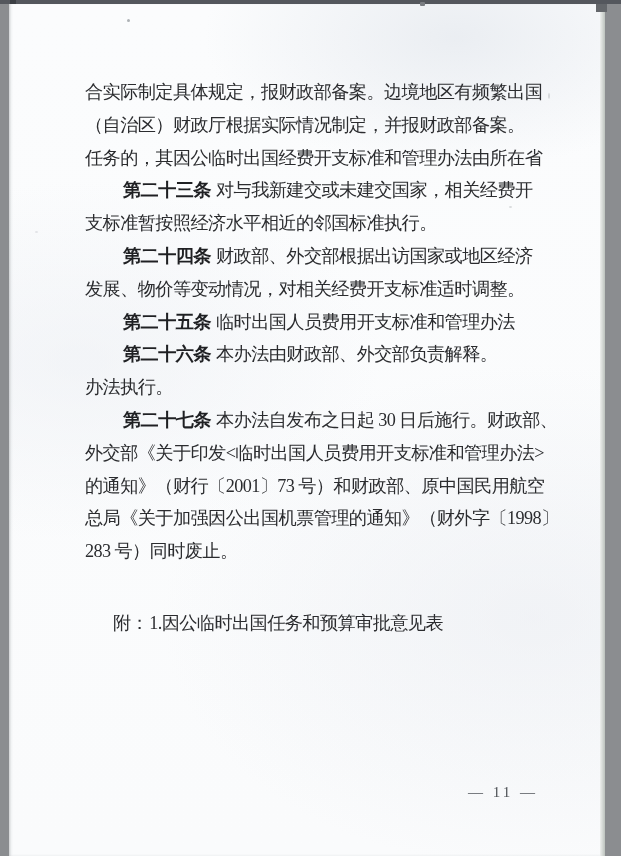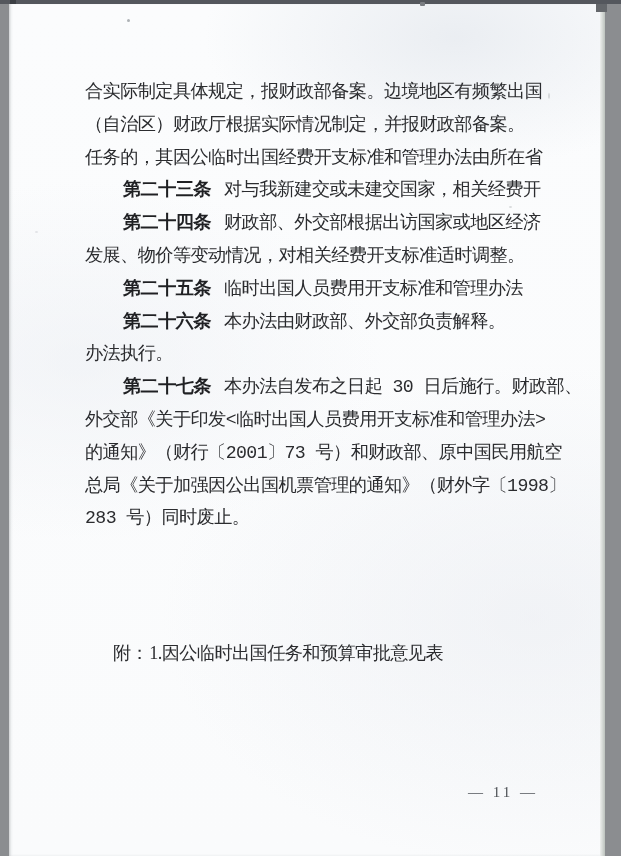--- a/index.html
+++ b/index.html
@@ -25,31 +25,31 @@
     z-index:1;
   }
   
   .page-edge{position:absolute;right:0;top:0;bottom:0;width:5px;
     background:linear-gradient(to right,#eef0ee,#bcc2bd);}
 
   .doc-body{
     position:absolute;left:85px;top:76px;width:466px;
     font-size:18.2px;letter-spacing:-0.6px;color:#2b2c2f;z-index:5;
   }
-  .line{height:32.8px;line-height:32.8px;white-space:nowrap;font-family:Liberation Mono, monospace;}
+  .line{height:32.8px;line-height:32.8px;white-space:nowrap;}
   .ind{padding-left:38px;}
   .art{font-weight:700;color:#1f2023;}
-  .art:not(:empty){margin-right:13px;}
+  .art:not(:empty){margin-right:5px;}
 
   .attachments{
     position:absolute;left:85px;top:607px;width:480px;
     font-size:18.2px;letter-spacing:-0.6px;color:#2b2c2f;z-index:5;
   }
   .att-line{height:32.8px;line-height:32.8px;white-space:nowrap;}
-  .att-1{padding-left:28px;margin-top:30px;}
+  .att-1{padding-left:28px;}
   .att-2{padding-left:70px;}
   .att-label{margin-right:1px;}
 
   .page-num{
     position:absolute;left:468px;top:784px;z-index:5;
     font-size:15px;letter-spacing:3px;color:#4e5257;
   }
 
   
   .speck{position:absolute;border-radius:50%;z-index:6;}
@@ -68,20 +68,21 @@
 
 <div class="top-strip"></div>
 <div class="corner-notch"></div>
 <div class="corner-dark"></div>
 
 <div class="doc-body">
   <div class="line"><span>合实际制定具体规定，报财政部备案。边境地区有频繁出国</span></div>
   <div class="line"><span>（自治区）财政厅根据实际情况制定，并报财政部备案。</span></div>
   <div class="line"><span>任务的，其因公临时出国经费开支标准和管理办法由所在省</span></div>
   <div class="line ind"><span class="art">第二十三条</span><span>对与我新建交或未建交国家，相关经费开</span></div>
+  <div class="line"><span>支标准暂按照经济水平相近的邻国标准执行。</span></div>
   <div class="line ind"><span class="art">第二十四条</span><span>财政部、外交部根据出访国家或地区经济</span></div>
   <div class="line"><span>发展、物价等变动情况，对相关经费开支标准适时调整。</span></div>
   <div class="line ind"><span class="art">第二十五条</span><span>临时出国人员费用开支标准和管理办法</span></div>
   <div class="line ind"><span class="art">第二十六条</span><span>本办法由财政部、外交部负责解释。</span></div>
   <div class="line"><span>办法执行。</span></div>
   <div class="line ind"><span class="art">第二十七条</span><span>本办法自发布之日起 30 日后施行。财政部、</span></div>
   <div class="line"><span>外交部《关于印发&lt;临时出国人员费用开支标准和管理办法&gt;</span></div>
   <div class="line"><span>的通知》（财行〔2001〕73 号）和财政部、原中国民用航空</span></div>
   <div class="line"><span>总局《关于加强因公出国机票管理的通知》（财外字〔1998〕</span></div>
   <div class="line"><span>283 号）同时废止。</span></div>

